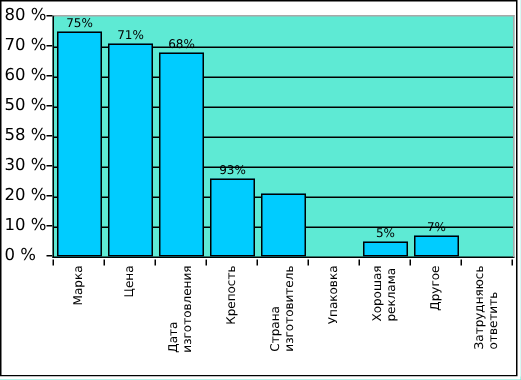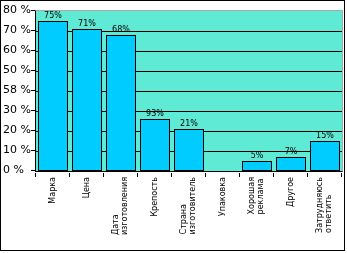--- a/index.html
+++ b/index.html
@@ -183,34 +183,29 @@
         <div class="bar-slot" style="left: 70.21px; width: 29.58px;">
           <div class="bar" style="height: 136px; background: rgb(0, 204, 255); border-color: rgb(0, 0, 0);"></div>
           <div class="bar-label" style="bottom: 137px;">68%</div>
         </div>
         <div class="bar-slot" style="left: 104.21px; width: 29.58px;">
           <div class="bar" style="height: 52px; background: rgb(0, 204, 255); border-color: rgb(0, 0, 0);"></div>
           <div class="bar-label" style="bottom: 53px;">93%</div>
         </div>
         <div class="bar-slot" style="left: 138.21px; width: 29.58px;">
           <div class="bar" style="height: 42px; background: rgb(0, 204, 255); border-color: rgb(0, 0, 0);"></div>
-          <div class="bar-label" style="bottom: 43px;">21%</div>
         </div>
         <div class="bar-slot" style="left: 206.21px; width: 29.58px;">
           <div class="bar" style="height: 10px; background: rgb(0, 204, 255); border-color: rgb(0, 0, 0);"></div>
           <div class="bar-label" style="bottom: 11px;">5%</div>
         </div>
         <div class="bar-slot" style="left: 240.21px; width: 29.58px;">
           <div class="bar" style="height: 14px; background: rgb(0, 204, 255); border-color: rgb(0, 0, 0);"></div>
           <div class="bar-label" style="bottom: 15px;">7%</div>
         </div>
-        <div class="bar-slot" style="left: 274.21px; width: 29.58px;">
-          <div class="bar" style="height: 30px; background: rgb(0, 204, 255); border-color: rgb(0, 0, 0);"></div>
-          <div class="bar-label" style="bottom: 31px;">15%</div>
-        </div>
       </div>
   </div>
 
   <div id="category-labels">
       <div class="cat-slot" style="left: 0px; width: 34px;">
         <div class="x-tick-mark" style="left: 0px;"></div>
         <div class="cat-text">Марка</div>
       </div>
       <div class="cat-slot" style="left: 34px; width: 34px;">
         <div class="x-tick-mark" style="left: 0px;"></div>

